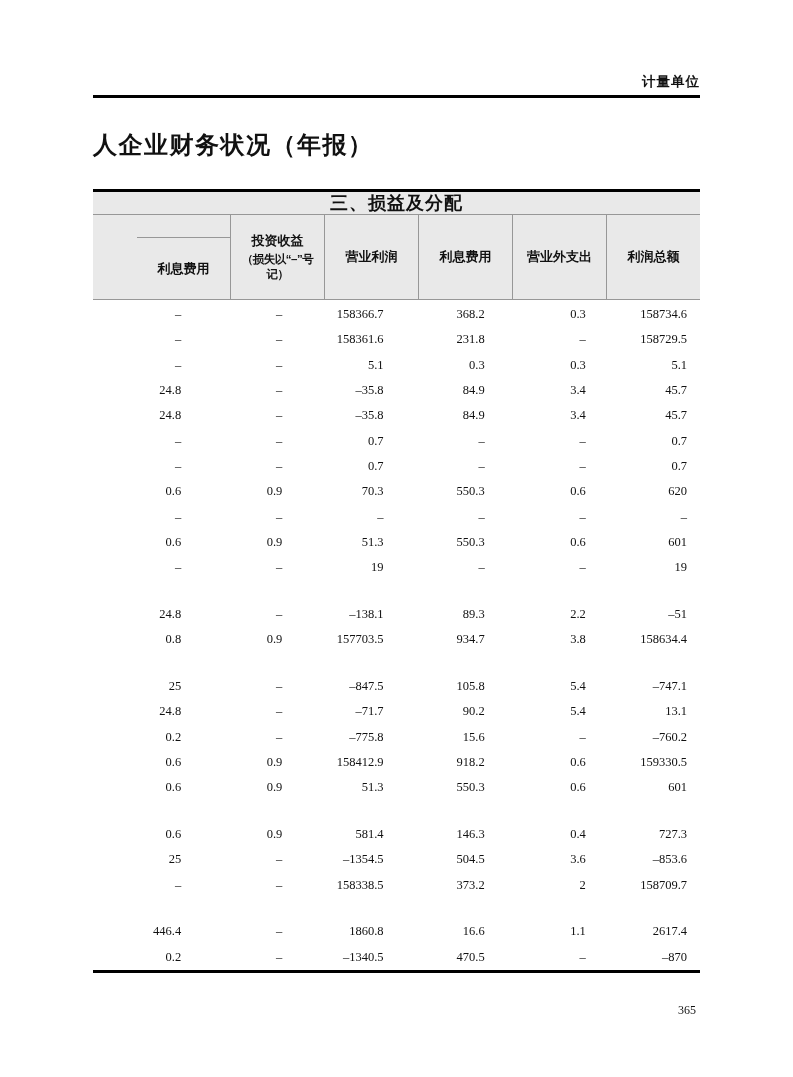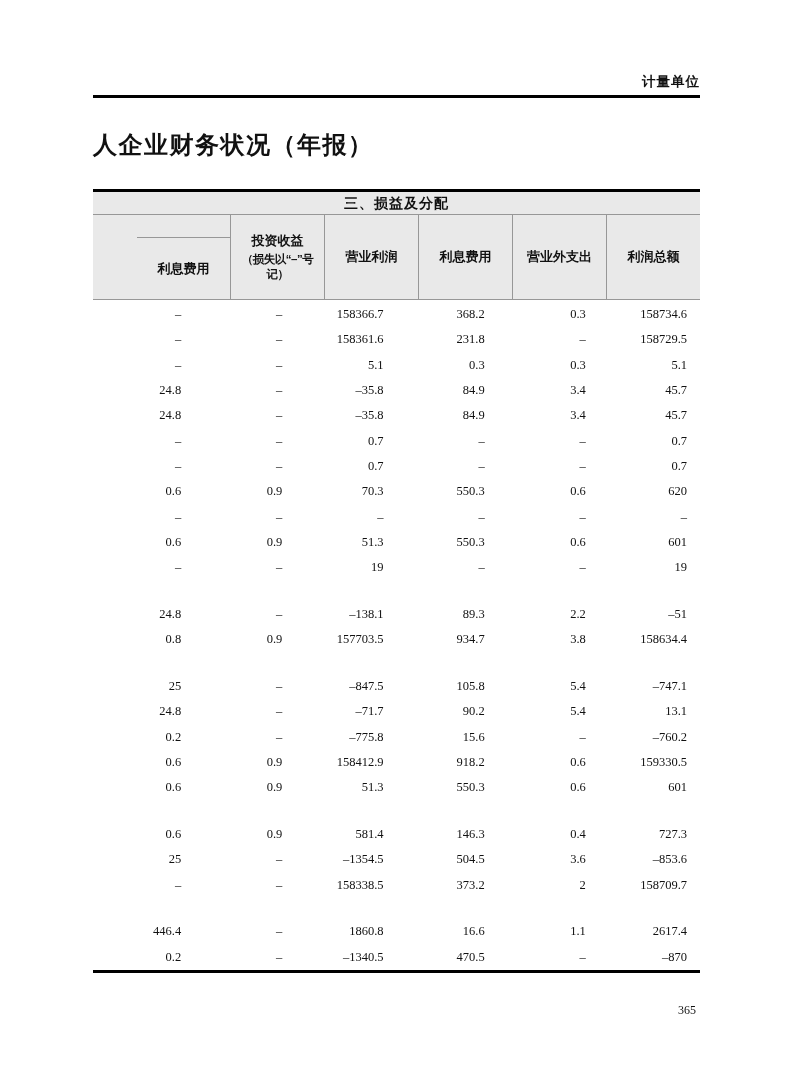--- a/index.html
+++ b/index.html
@@ -43,21 +43,21 @@
 
   
   .stat-table{top:189px;}
   .table-rule{height:3px;background:var(--rule);}
   .section-band{
     height:23px;line-height:23px;
     background:var(--header-fill);
     border-bottom:1px solid var(--header-border);
     text-align:center;
     font-family:"Liberation Sans","DejaVu Sans",sans-serif;
-    font-weight:bold;font-size:14px;letter-spacing:1px;
+    font-weight:bold;font-size:18px;letter-spacing:1px;
   }
   .header-row{
     display:flex;
     height:85px;
     background:var(--header-fill);
     border-bottom:1px solid var(--header-border);
     font-family:"Liberation Sans","DejaVu Sans",sans-serif;
     font-weight:bold;font-size:13px;
   }
   .hcell{

